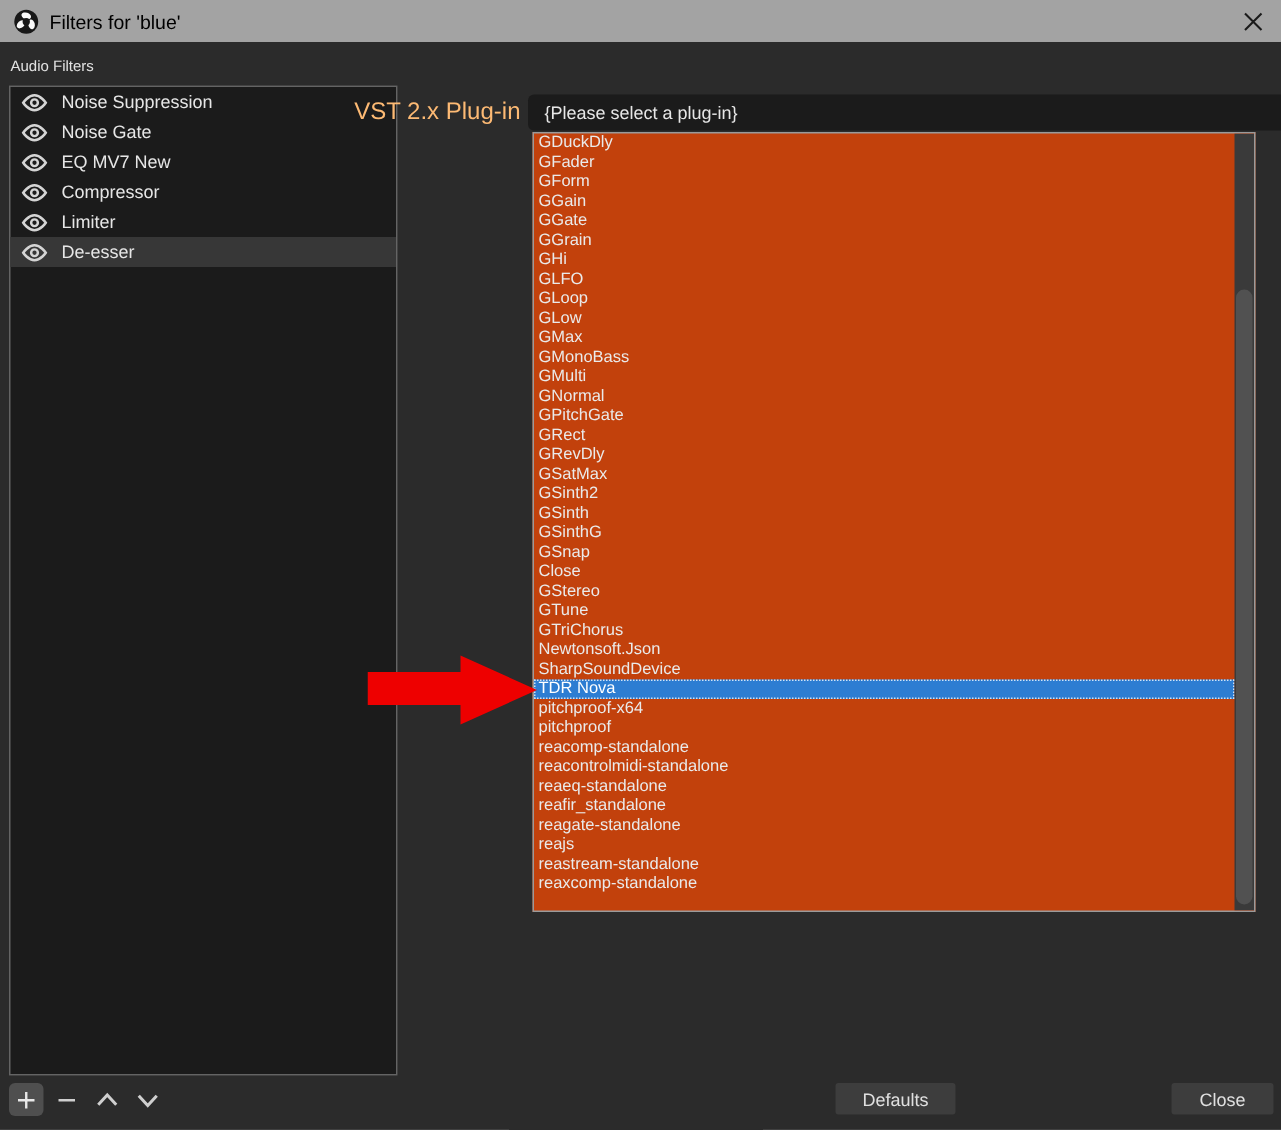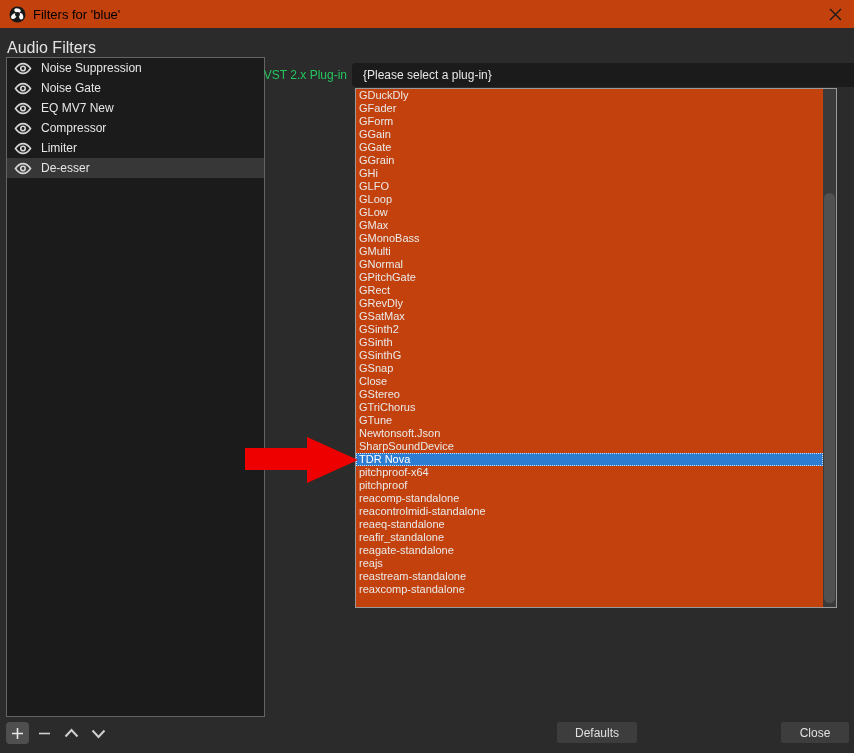--- a/index.html
+++ b/index.html
@@ -5,47 +5,47 @@
   * { margin:0; padding:0; box-sizing:border-box; }
   html,body { background:#555; }
   body { font-family:"Liberation Sans","DejaVu Sans",sans-serif; }
   #window {
     position:relative; width:854px; height:753px; background:#2b2b2b;
     overflow:hidden; margin:0 auto;
   }
   
   .titlebar {
     position:absolute; left:0; top:0; width:854px; height:28px;
-    background:#c2410c; display:flex; align-items:center;
+    background:#a3a3a3; display:flex; align-items:center;
   }
   .titlebar .app-icon { margin-left:9px; width:17px; height:17px; display:block; }
   .titlebar .title-text { margin-left:7px; font-size:13px; color:#000; }
   .titlebar .close-btn {
     position:absolute; right:8px; top:4px; width:22px; height:20px;
     display:flex; align-items:center; justify-content:center; cursor:pointer;
   }
   
   .section-label {
-    position:absolute; left:7px; top:39px; font-size:16px; color:#e2e2e2;
+    position:absolute; left:7px; top:39px; font-size:10px; color:#e2e2e2;
   }
   
   .filter-panel {
     position:absolute; left:6px; top:57px; width:259px; height:660px;
     background:#1b1b1b; border:1px solid #646464; padding-top:0;
   }
   .filter-row {
     height:20px; display:flex; align-items:center; padding-left:7px;
     color:#e6e6e6; font-size:12px; cursor:default;
   }
   .filter-row.selected { background:#373737; }
   .filter-row svg { margin-right:9px; flex:0 0 auto; }
   
   .vst-label {
     position:absolute; left:230px; top:63px; width:117px; height:24px;
-    line-height:24px; text-align:right; font-size:12px; color:#22c55e;
+    line-height:24px; text-align:right; font-size:16px; color:#fdba74;
   }
   .combo {
     position:absolute; left:352px; top:63px; width:533px; height:24px;
     background:#1b1b1b; border-radius:4px; color:#e6e6e6; font-size:12px;
     line-height:24px; padding-left:11px; cursor:pointer;
   }
   .combo .spin {
     position:absolute; right:7px; top:5px; width:10px; height:14px;
   }
   
@@ -185,22 +185,22 @@
         <div class="plugin-option">GPitchGate</div>
         <div class="plugin-option">GRect</div>
         <div class="plugin-option">GRevDly</div>
         <div class="plugin-option">GSatMax</div>
         <div class="plugin-option">GSinth2</div>
         <div class="plugin-option">GSinth</div>
         <div class="plugin-option">GSinthG</div>
         <div class="plugin-option">GSnap</div>
         <div class="plugin-option">Close</div>
         <div class="plugin-option">GStereo</div>
+        <div class="plugin-option">GTune</div>
         <div class="plugin-option">GTriChorus</div>
-        <div class="plugin-option">GTune</div>
         <div class="plugin-option">Newtonsoft.Json</div>
         <div class="plugin-option">SharpSoundDevice</div>
         <div class="plugin-option selected">TDR Nova</div>
         <div class="plugin-option">pitchproof-x64</div>
         <div class="plugin-option">pitchproof</div>
         <div class="plugin-option">reacomp-standalone</div>
         <div class="plugin-option">reacontrolmidi-standalone</div>
         <div class="plugin-option">reaeq-standalone</div>
         <div class="plugin-option">reafir_standalone</div>
         <div class="plugin-option">reagate-standalone</div>

